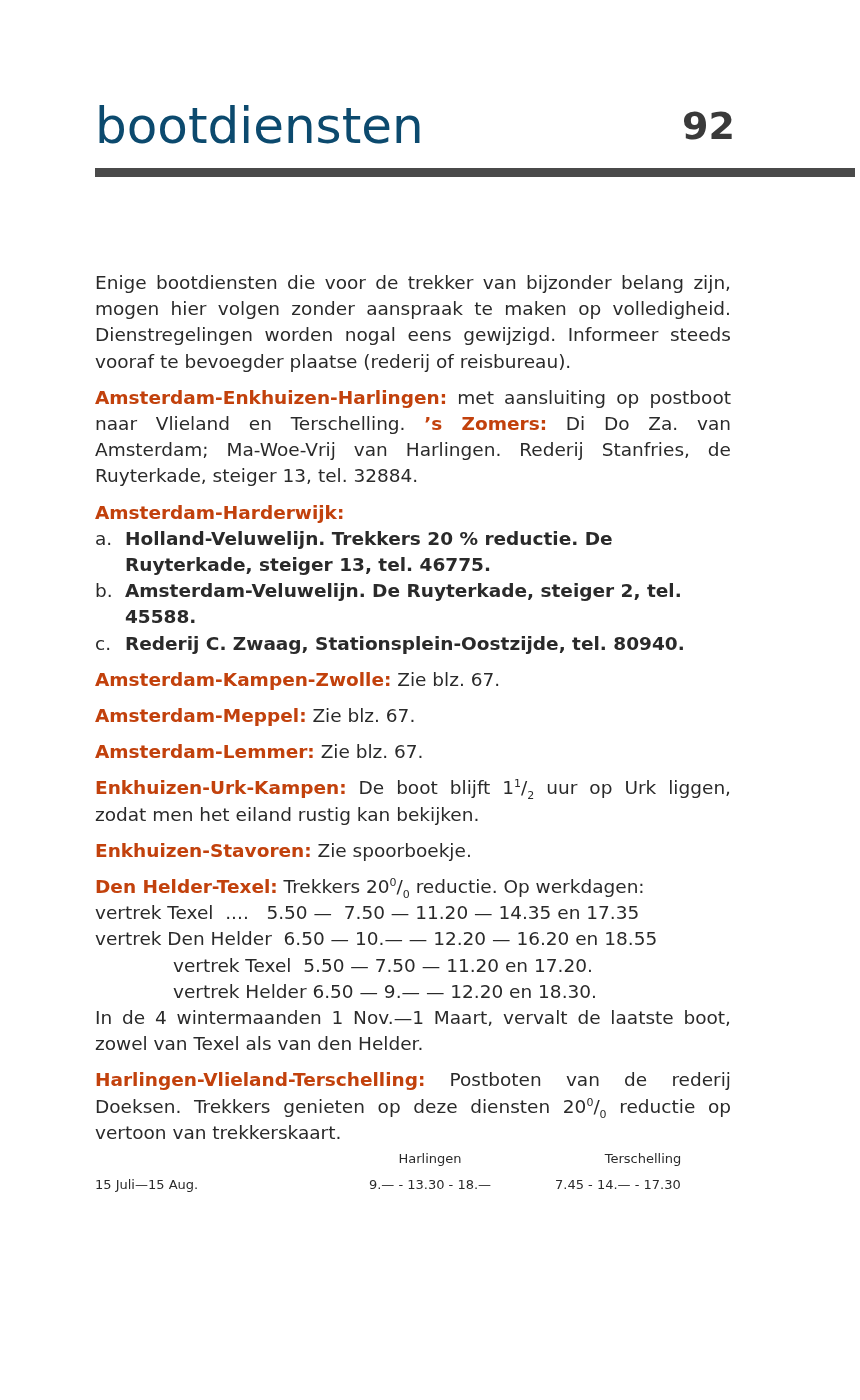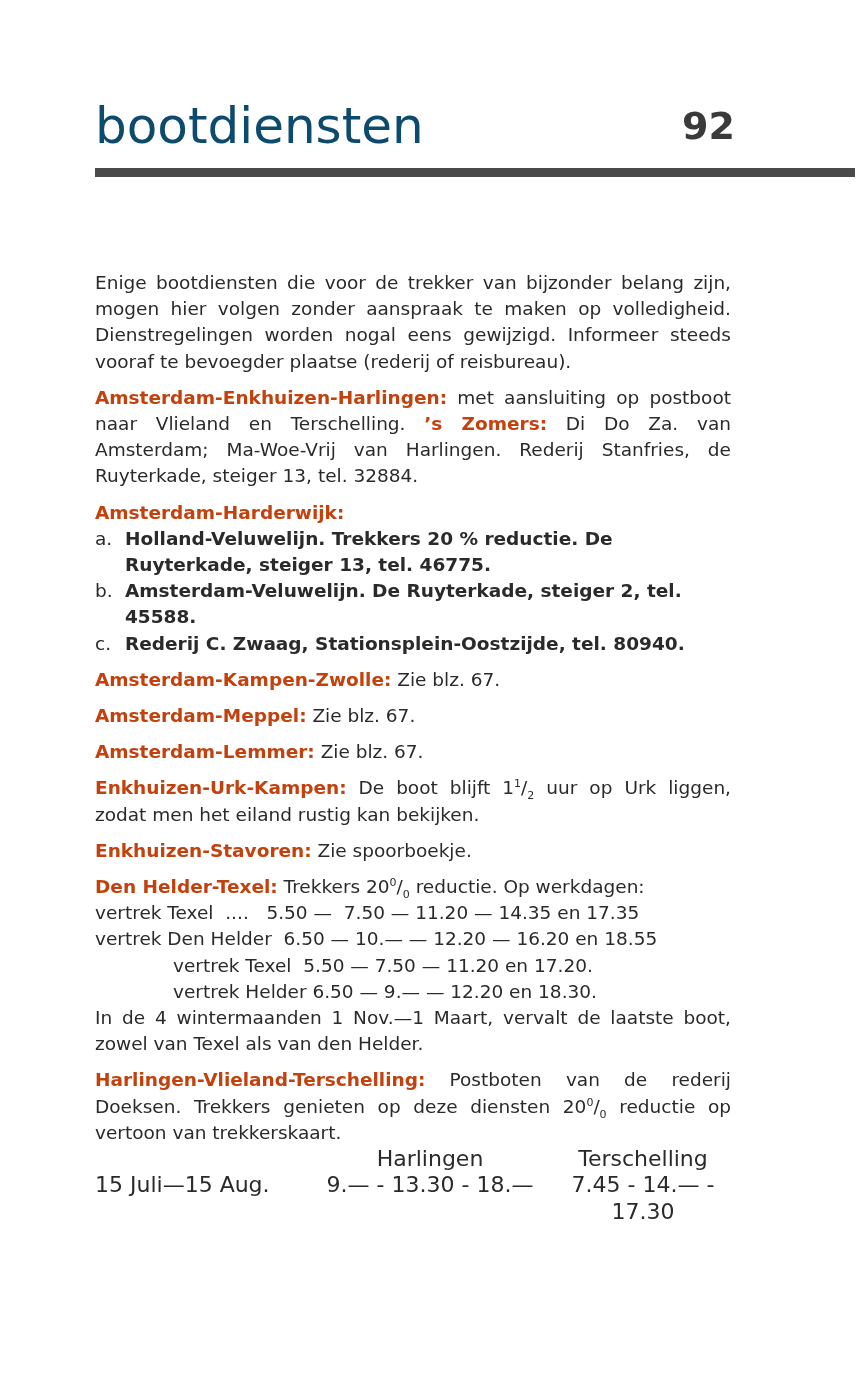--- a/index.html
+++ b/index.html
@@ -14,25 +14,25 @@
     .content { position: absolute; left: 95px; top: 234px; width: 636px; font-size: 18.5px; line-height: 26.2px; margin-top: 36px; }
     p { margin: 0 0 10px 0; text-align: justify; }
     .b { font-weight: bold; color: #c2410c; }
     .sup { font-size: 11px; vertical-align: super; line-height: 0; }
     .sub { font-size: 11px; vertical-align: sub; line-height: 0; }
     .list { margin: 0 0 10px 0; }
     .li { display: flex; }
     .li .m { width: 30px; flex: none; }
     .li .t { flex: 1; font-weight: bold; }
     .indent { padding-left: 78px; }
-    table.sched { border-collapse: collapse; width: 636px; font-size: 22px; line-height: 26.2px; }
+    table.sched { border-collapse: collapse; width: 636px; font-size: 13px; line-height: 26.2px; }
     table.sched td { padding: 0; vertical-align: top; }
     .c1 { width: 200px; }
     .c2 { width: 250px; text-align: center; padding-left: 10px !important; }
-    .c3 { text-align: center; }
+    .c3 { text-align: left; }
     .ch { text-align: center; }
     .lines div { white-space: pre; }
   </style>
 </head>
 <body>
 
 <div class="header">
   <div class="title">bootdiensten</div>
   <div class="pagenum">92</div>
 </div>

